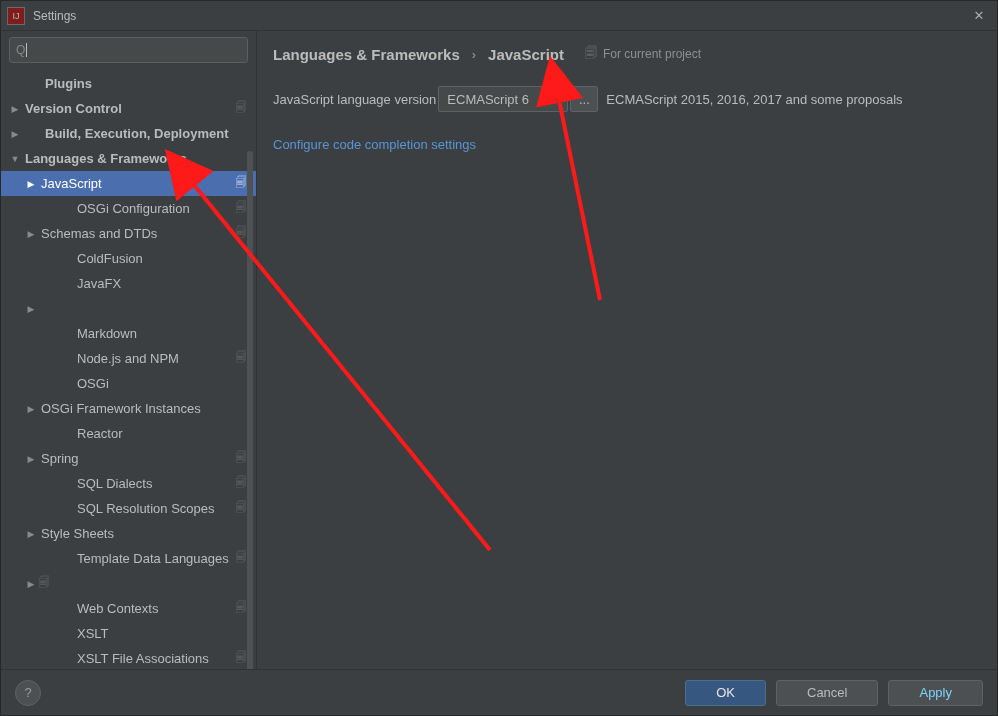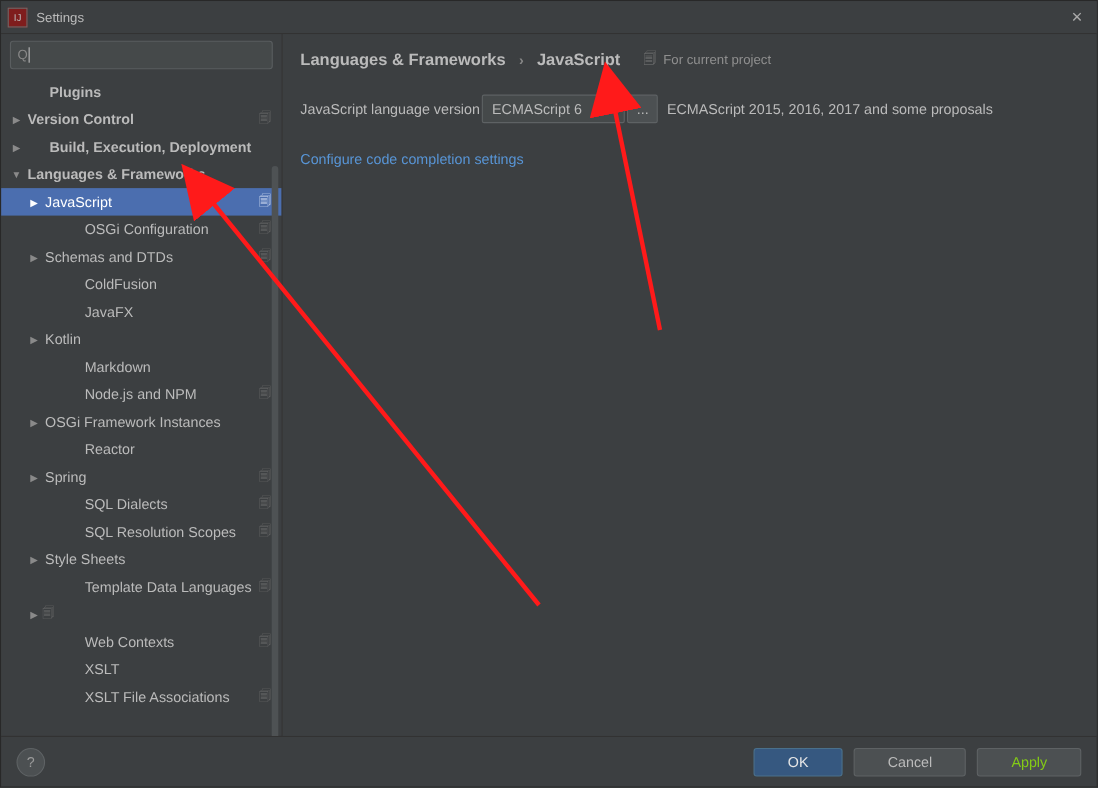--- a/index.html
+++ b/index.html
@@ -46,21 +46,21 @@
   .more-btn { width:28px; height:26px; background:#4c5052; border:1px solid #5e6264; display:flex; align-items:center; justify-content:center; color:#bbbbbb; font-size:13px; border-radius:2px; cursor:pointer;}
   .desc { color:#bbbbbb; font-size:13px; margin-left:6px;}
   .link-row { margin-top:18px; }
   .link { color:#5895d6; font-size:13px; cursor:pointer; }
   
   .footer { height:46px; border-top:1px solid #323232; display:flex; align-items:center; padding:0 14px; }
   .help { width:26px; height:26px; border-radius:50%; background:#4c5052; border:1px solid #5e6264; color:#9c9c9c; display:flex; align-items:center; justify-content:center; font-size:13px; cursor:pointer;}
   .footer-spacer { flex:1; }
   .btn { height:26px; min-width:76px; padding:0 30px; border:1px solid #5e6264; background:#4c5052; color:#bbbbbb; font-size:13px; border-radius:3px; margin-left:10px; cursor:pointer; display:flex; align-items:center; justify-content:center;}
   .btn.primary { background:#365880; border-color:#4a708b; color:#e6e6e6; }
-  .btn.disabled { color:#84cc16; }
+  .btn.disabled { color:#7dd3fc; }
   
   .overlay { position:absolute; top:0; left:0; width:998px; height:716px; pointer-events:none; }
 </style>
 </head>
 <body>
 
 <div class="window">
   <div class="titlebar">
     <div class="app-icon">IJ</div>
     <div class="title">Settings</div>
@@ -117,32 +117,36 @@
             <span class="label">ColdFusion</span>
             <span class="project-icon"></span>
           </div>
           <div class="tree-item depth1 noarrow">
             <span class="arrow" style="visibility: visible;"></span>
             <span class="label">JavaFX</span>
             <span class="project-icon"></span>
           </div>
           <div class="tree-item depth1">
             <span class="arrow">▶</span>
-            <span class="label">Kotlin</span>
             <span class="project-icon"></span>
           </div>
           <div class="tree-item depth1 noarrow">
             <span class="arrow" style="visibility: visible;"></span>
             <span class="label">Markdown</span>
             <span class="project-icon"></span>
           </div>
           <div class="tree-item depth1 noarrow">
             <span class="arrow" style="visibility: visible;"></span>
             <span class="label">Node.js and NPM</span>
             <span class="project-icon">🗐</span>
+          </div>
+          <div class="tree-item depth1 noarrow">
+            <span class="arrow" style="visibility: visible;"></span>
+            <span class="label">OSGi</span>
+            <span class="project-icon"></span>
           </div>
           <div class="tree-item depth1">
             <span class="arrow">▶</span>
             <span class="label">OSGi Framework Instances</span>
             <span class="project-icon"></span>
           </div>
           <div class="tree-item depth1 noarrow">
             <span class="arrow" style="visibility: visible;"></span>
             <span class="label">Reactor</span>
             <span class="project-icon"></span>

